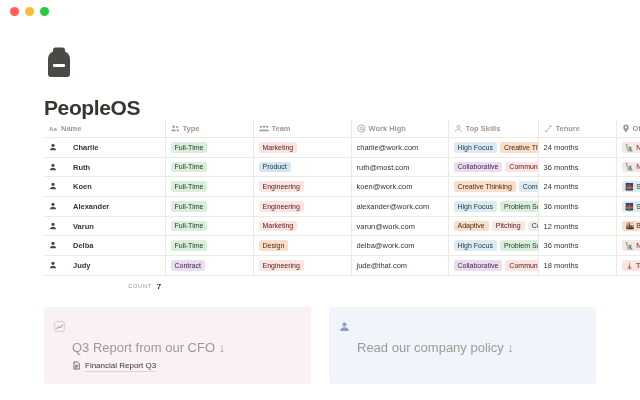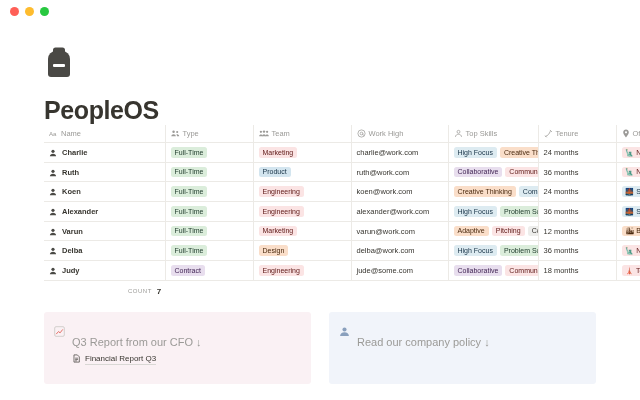--- a/index.html
+++ b/index.html
@@ -29,21 +29,21 @@
   .dot.yellow { background: #febc2e; }
   .dot.green  { background: #28c840; }
 
   
   .page { padding: 0 44px; }
 
   .logo-wrap { padding-top: 24px; }
   .logo-icon { width: 30px; height: 34px; display:block; }
 
   .page-title {
-    font-size: 25px;
+    font-size: 21px;
     font-weight: bold;
     color: #37352f;
     letter-spacing: -0.4px;
     margin-top: 16px;
   }
 
   
   .tabs {
     margin-top: 12px;
     display: flex;
@@ -65,21 +65,21 @@
   .tbl col.c-name  { width: 121px; }
   .tbl col.c-type  { width: 88px; }
   .tbl col.c-team  { width: 98px; }
   .tbl col.c-email { width: 97px; }
   .tbl col.c-skill { width: 90px; }
   .tbl col.c-ten   { width: 78px; }
   .tbl col.c-off   { width: 80px; }
 
   .tbl th {
     text-align: right;
-    font-weight: normal;
+    font-weight: bold;
     font-size: 7.5px;
     color: #9b9a97;
     padding: 4px 5px;
     border-bottom: 1px solid #eceae6;
     border-right: 1px solid #eceae6;
     white-space: nowrap;
     overflow: hidden;
   }
   .tbl th:last-child { border-right: none; }
   .th-in { display: flex; align-items: center; gap: 3px; }
@@ -91,21 +91,21 @@
     padding: 4px 5px;
     border-bottom: 1px solid #eceae6;
     border-right: 1px solid #eceae6;
     height: 15px;
     white-space: nowrap;
     overflow: hidden;
   }
   .tbl td:last-child { border-right: none; }
   .tbl tr:last-child td { border-bottom: 1px solid #eceae6; }
 
-  .name-cell { display: flex; align-items: flex-end; gap: 5px; }
+  .name-cell { display: flex; align-items: flex-start; gap: 16px; }
   .name-cell .nm { font-weight: 600; }
   .avatar svg { display: block; }
 
   .tags { display: flex; gap: 3px; align-items: center; }
   .tag {
     display: inline-block;
     padding: 1.5px 4px;
     border-radius: 2.5px;
     font-size: 7px;
     line-height: 1.1;
@@ -135,23 +135,23 @@
   .card.blue { background: #f1f4fa; }
   .card-ic { flex: 0 0 auto; padding-top: 1px; }
   .card-body { flex: 1 1 auto; }
   .card-head {
     font-size: 8px;
     font-weight: bold;
     color: #37352f;
     line-height: 1.45;
   }
   .card-sub {
-    font-size: 11px;
+    font-size: 13px;
     color: #9b9a97;
-    margin-top: 14px;
+    margin-top: 23px;
   }
   .card-link {
     display: flex; align-items: center; gap: 4px;
     margin-top: 6px;
     font-size: 8px;
     color: #37352f;
   }
   .card-link .lbl { border-bottom: 1px solid #d9d8d5; padding-bottom: 1px; }
 </style>
 </head>
@@ -311,21 +311,21 @@
             <td>
               <span class="tags">
                 <span class="tag" style="background:#dbeddb;color:#1c3829">Full-Time</span>
               </span>
             </td>
             <td>
               <span class="tags">
                 <span class="tag" style="background:#d3e5ef;color:#183347">Product</span>
               </span>
             </td>
-            <td><span>ruth@work.com</span></td>
+            <td><span>ruth@most.com</span></td>
             <td>
               <span class="tags">
                 <span class="tag" style="background:#e8deee;color:#412454">Collaborative</span>
                 <span class="tag" style="background:#fbe4e4;color:#5d1715">Communication</span>
               </span>
             </td>
             <td><span>36 months</span></td>
             <td><span class="tag" style="background:#fbe4e4;color:#5d1715"><span>🗽</span> New York</span></td>
           </tr>
           <tr>
@@ -472,21 +472,21 @@
             <td>
               <span class="tags">
                 <span class="tag" style="background:#e8deee;color:#412454">Contract</span>
               </span>
             </td>
             <td>
               <span class="tags">
                 <span class="tag" style="background:#fbe4e4;color:#5d1715">Engineering</span>
               </span>
             </td>
-            <td><span>jude@some.com</span></td>
+            <td><span>jude@that.com</span></td>
             <td>
               <span class="tags">
                 <span class="tag" style="background:#e8deee;color:#412454">Collaborative</span>
                 <span class="tag" style="background:#fbe4e4;color:#5d1715">Communication</span>
               </span>
             </td>
             <td><span>18 months</span></td>
             <td><span class="tag" style="background:#fbe4e4;color:#5d1715"><span>🗼</span> Tokyo</span></td>
           </tr>
         </tbody>

